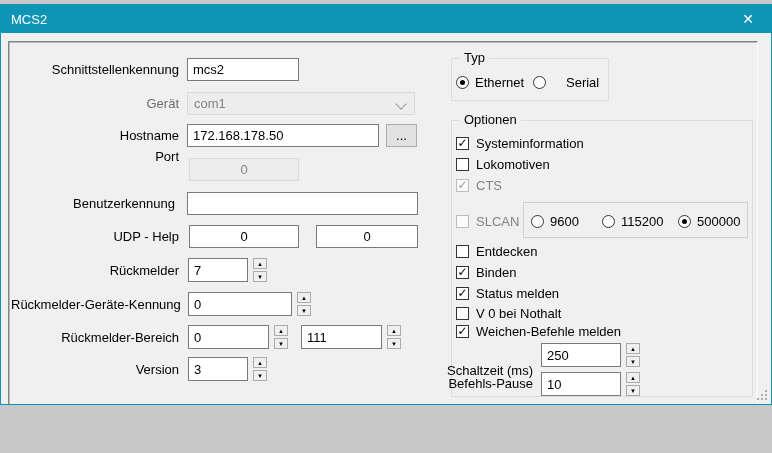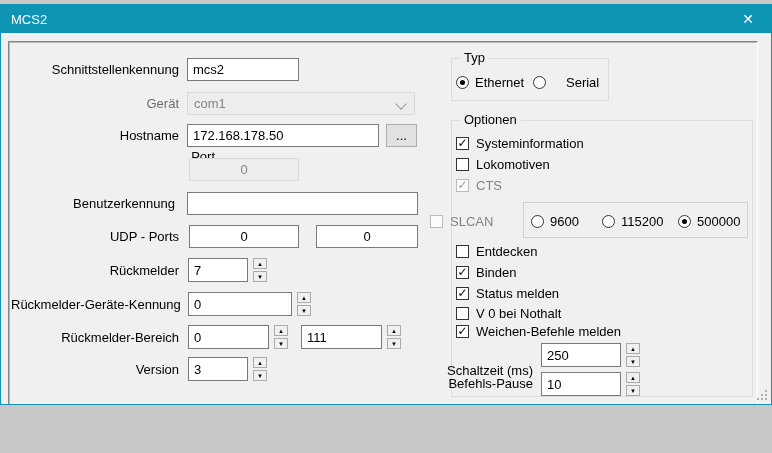--- a/index.html
+++ b/index.html
@@ -62,23 +62,23 @@
   </div>
   <div class="closebtn">
     <span>✕</span>
   </div>
 
   <div class="panel"></div>
 
   <div class="lab r" style="left:10px;top:57px;width:168px;">Schnittstellenkennung</div>
   <div class="lab r" style="left:10px;top:91px;width:168px;color:#6d6d6d;">Gerät</div>
   <div class="lab r" style="left:10px;top:123px;width:168px;">Hostname</div>
-  <div class="lab r" style="left:10px;top:144px;width:168px;padding-left:36px;">Port</div>
+  <div class="lab r" style="left:10px;top:144px;width:168px;">Port</div>
   <div class="lab r" style="left:6px;top:191px;width:168px;">Benutzerkennung</div>
-  <div class="lab r" style="left:10px;top:224px;width:168px;">UDP - Ports</div>
+  <div class="lab r" style="left:10px;top:224px;width:168px;">UDP - Help</div>
   <div class="lab r" style="left:10px;top:258px;width:168px;">Rückmelder</div>
   <div class="lab r" style="left:10px;top:292px;width:168px;">Rückmelder-Geräte-Kennung</div>
   <div class="lab r" style="left:10px;top:325px;width:168px;">Rückmelder-Bereich</div>
   <div class="lab r" style="left:10px;top:357px;width:168px;">Version</div>
 
   <input class="field" style="left: 186px; top: 53px; width: 112px; height: 23px;" value="mcs2">
 
   <div class="combo" style="left:186px;top:87px;width:228px;height:23px;">
     <span>com1</span>
     <span class="chev"></span>
@@ -175,21 +175,21 @@
       </span>
     <span class="lbl">Lokomotiven</span>
   </div>
   <div class="cb dis on" style="left:455px;top:172px;">
     <span class="box">
         <span class="mark">✓</span>
       </span>
     <span class="lbl">CTS</span>
   </div>
 
-  <div class="cb dis" style="left:429px;top:208px;">
+  <div class="cb dis" style="left:455px;top:208px;">
     <span class="box">
         <span class="mark">✓</span>
       </span>
     <span class="lbl">SLCAN</span>
   </div>
   <div class="group" style="left:522px;top:197px;width:225px;height:36px;border-color:#d0d0d0;"></div>
   <div class="rad" style="left:530px;top:208px;justify-content:flex-end;">
     <span class="circ">
         <span class="dot"></span>
       </span>

